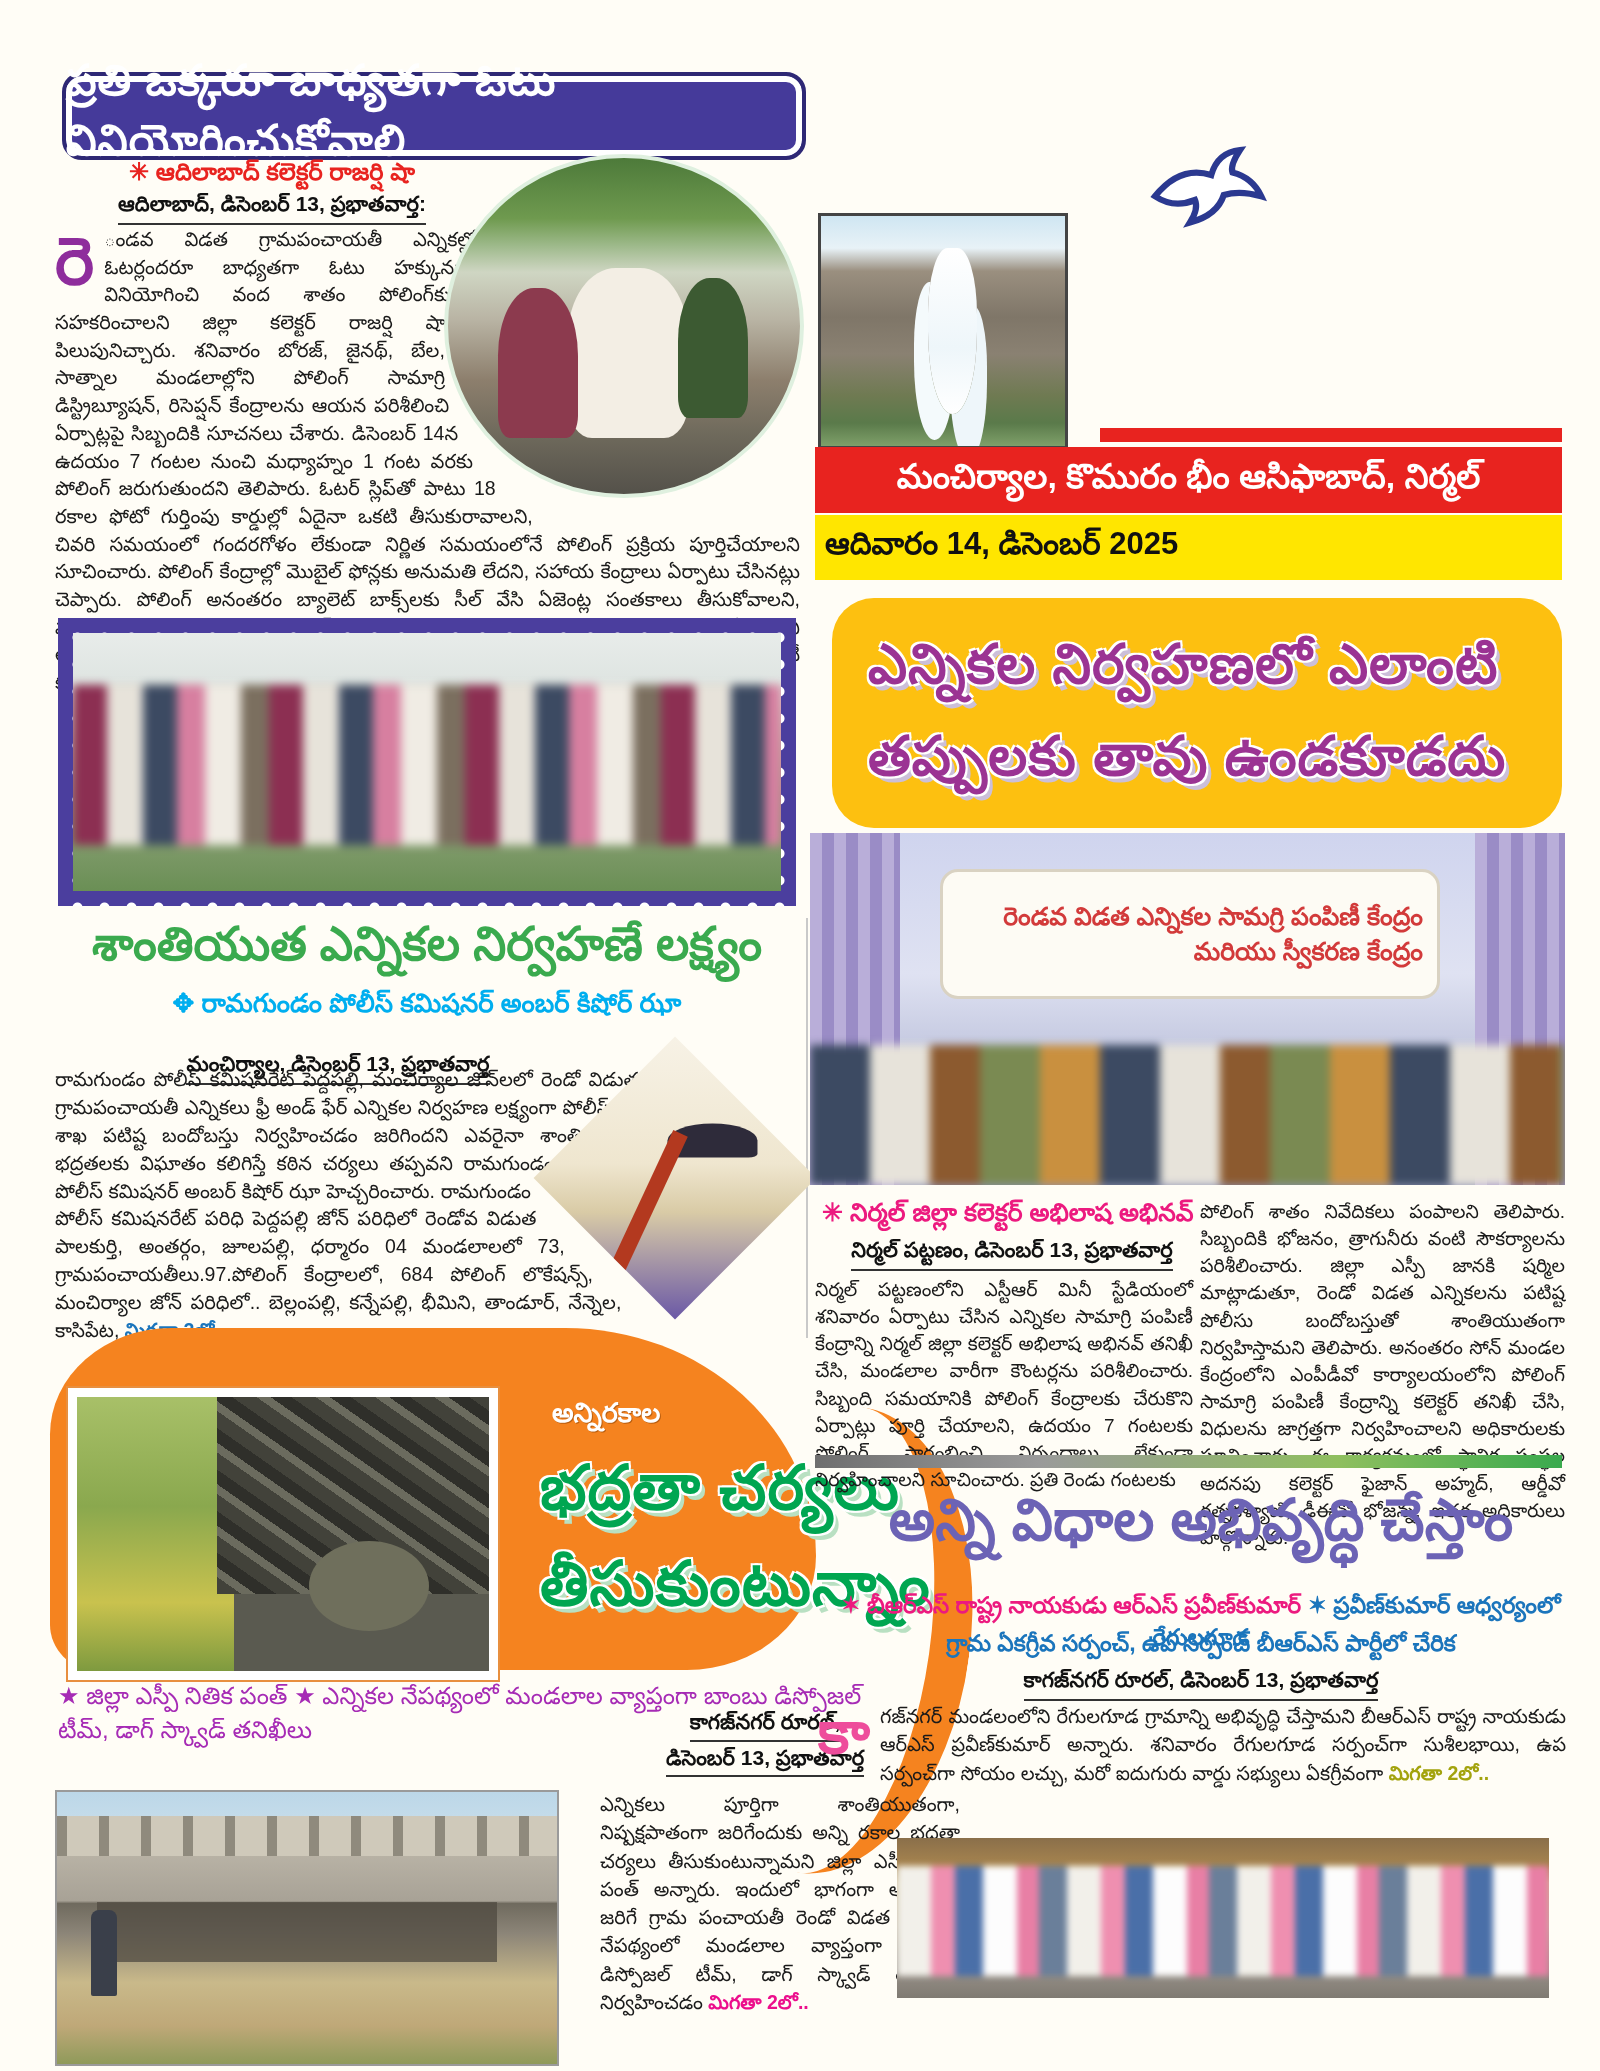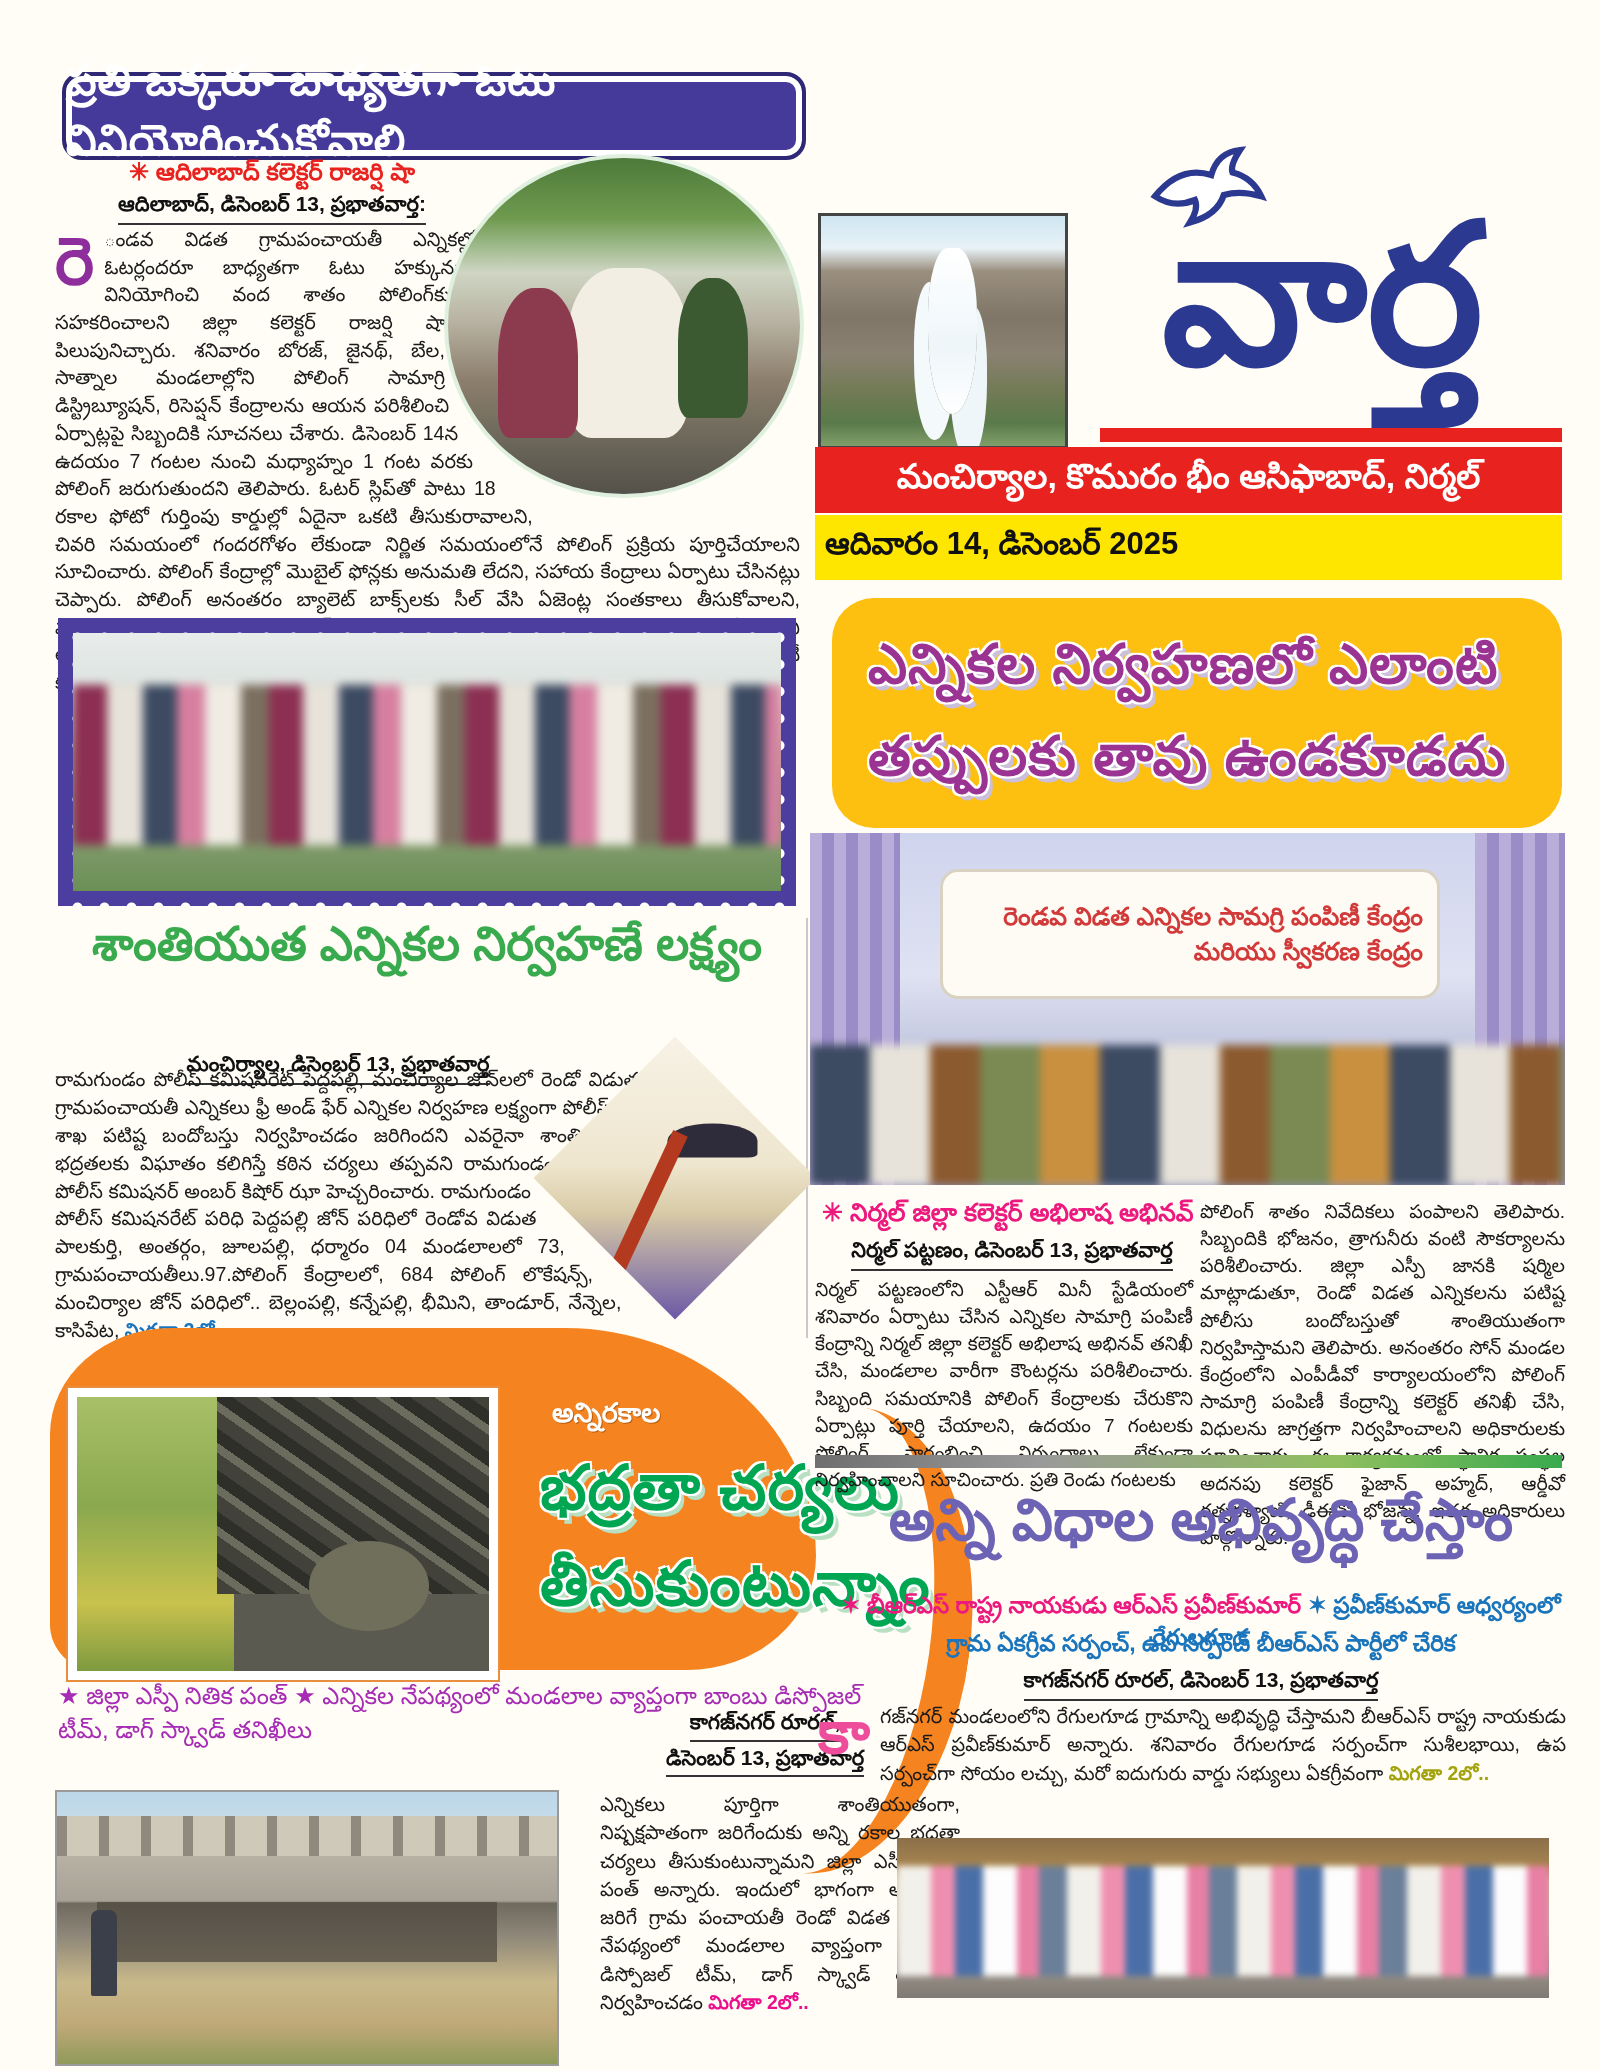--- a/index.html
+++ b/index.html
@@ -141,20 +141,21 @@
     <span>ండవ విడత గ్రామపంచాయతీ ఎన్నికల్లో ఓటర్లందరూ బాధ్యతగా ఓటు హక్కును వినియోగించి వంద శాతం పోలింగ్‌కు సహకరించాలని జిల్లా కలెక్టర్ రాజర్షి షా పిలుపునిచ్చారు. శనివారం బోరజ్, జైనథ్, బేల, సాత్నాల మండలాల్లోని పోలింగ్ సామాగ్రి డిస్ట్రిబ్యూషన్, రిసెప్షన్ కేంద్రాలను ఆయన పరిశీలించి ఏర్పాట్లపై సిబ్బందికి సూచనలు చేశారు. డిసెంబర్ 14న ఉదయం 7 గంటల నుంచి మధ్యాహ్నం 1 గంట వరకు పోలింగ్ జరుగుతుందని తెలిపారు. ఓటర్ స్లిప్‌తో పాటు 18 రకాల ఫోటో గుర్తింపు కార్డుల్లో ఏదైనా ఒకటి తీసుకురావాలని, చివరి సమయంలో గందరగోళం లేకుండా నిర్ణిత సమయంలోనే పోలింగ్ ప్రక్రియ పూర్తిచేయాలని సూచించారు. పోలింగ్ కేంద్రాల్లో మొబైల్ ఫోన్లకు అనుమతి లేదని, సహాయ కేంద్రాలు ఏర్పాటు చేసినట్లు చెప్పారు. పోలింగ్ అనంతరం బ్యాలెట్ బాక్స్‌లకు సీల్ వేసి ఏజెంట్ల సంతకాలు తీసుకోవాలని, మధ్యాహ్నం 2 గంటలకు కౌంటింగ్ ప్రారంభించి పారదర్శకంగా, ప్రశాంతంగా పూర్తి చేయాలని అధికారులను ఆదేశించారు. ఈ కార్యక్రమంలో స్థానిక సంస్థల అదనపు కలెక్టర్ రాజేశ్వర్, డిప్యూటీ కలెక్టర్ వంశీకృష్ణ, ఇతర అధికారులు పాల్గొన్నారు.</span>
   </div>
 
   <div class="abs stampframe">
     <div class="inner">
       <div class="crowdband"></div>
     </div>
   </div>
 
   <div class="abs a2-headline">శాంతియుత ఎన్నికల నిర్వహణే లక్ష్యం</div>
+  <div class="abs a2-kicker">✥ రామగుండం పోలీస్ కమిషనర్ అంబర్ కిషోర్ ఝా</div>
   <div class="abs dateline a2-dateline">
     <span>మంచిర్యాల, డిసెంబర్ 13, ప్రభాతవార్త</span>
   </div>
   <div class="abs colrule"></div>
 
   <div class="abs a2-body">
     <div class="diamondwrap" style="position:relative;">
       <div class="diamond">
         <div class="cap"></div>
         <div class="sash"></div>
@@ -189,21 +190,20 @@
   <div class="abs a3-body">
     <span>ఎన్నికలు పూర్తిగా శాంతియుతంగా, నిష్పక్షపాతంగా జరిగేందుకు అన్ని రకాల భద్రతా చర్యలు తీసుకుంటున్నామని జిల్లా ఎస్పీ నితిక పంత్ అన్నారు. ఇందులో భాగంగా ఆదివారం జరిగే గ్రామ పంచాయతీ రెండో విడత ఎన్నికల నేపథ్యంలో మండలాల వ్యాప్తంగా బాంబు డిస్పోజల్ టీమ్, డాగ్ స్క్వాడ్ తనిఖీలు నిర్వహించడం</span>
     <span class="more-magenta">మిగతా 2లో..</span>
   </div>
 
   <div class="abs dove">
     <svg viewBox="0 0 100 80" width="130" height="100">
       <path d="M10 45 Q30 20 55 28 Q60 10 78 8 Q70 20 72 26 Q88 30 95 45 Q78 40 65 44 Q60 60 38 66 Q45 55 42 48 Q25 55 10 45 Z" fill="#ffffff" stroke="#2b3990" stroke-width="5"></path>
     </svg>
   </div>
-  <div class="abs mast-title2">వార్త</div>
   <div class="abs mast-underline"></div>
   <div class="abs photo-waterfall">
     <div class="fall"></div>
   </div>
 
   <div class="abs strip-red">
     <span>మంచిర్యాల, కొమురం భీం ఆసిఫాబాద్, నిర్మల్</span>
   </div>
   <div class="abs strip-yellow">
     <span>ఆదివారం 14, డిసెంబర్ 2025</span>

